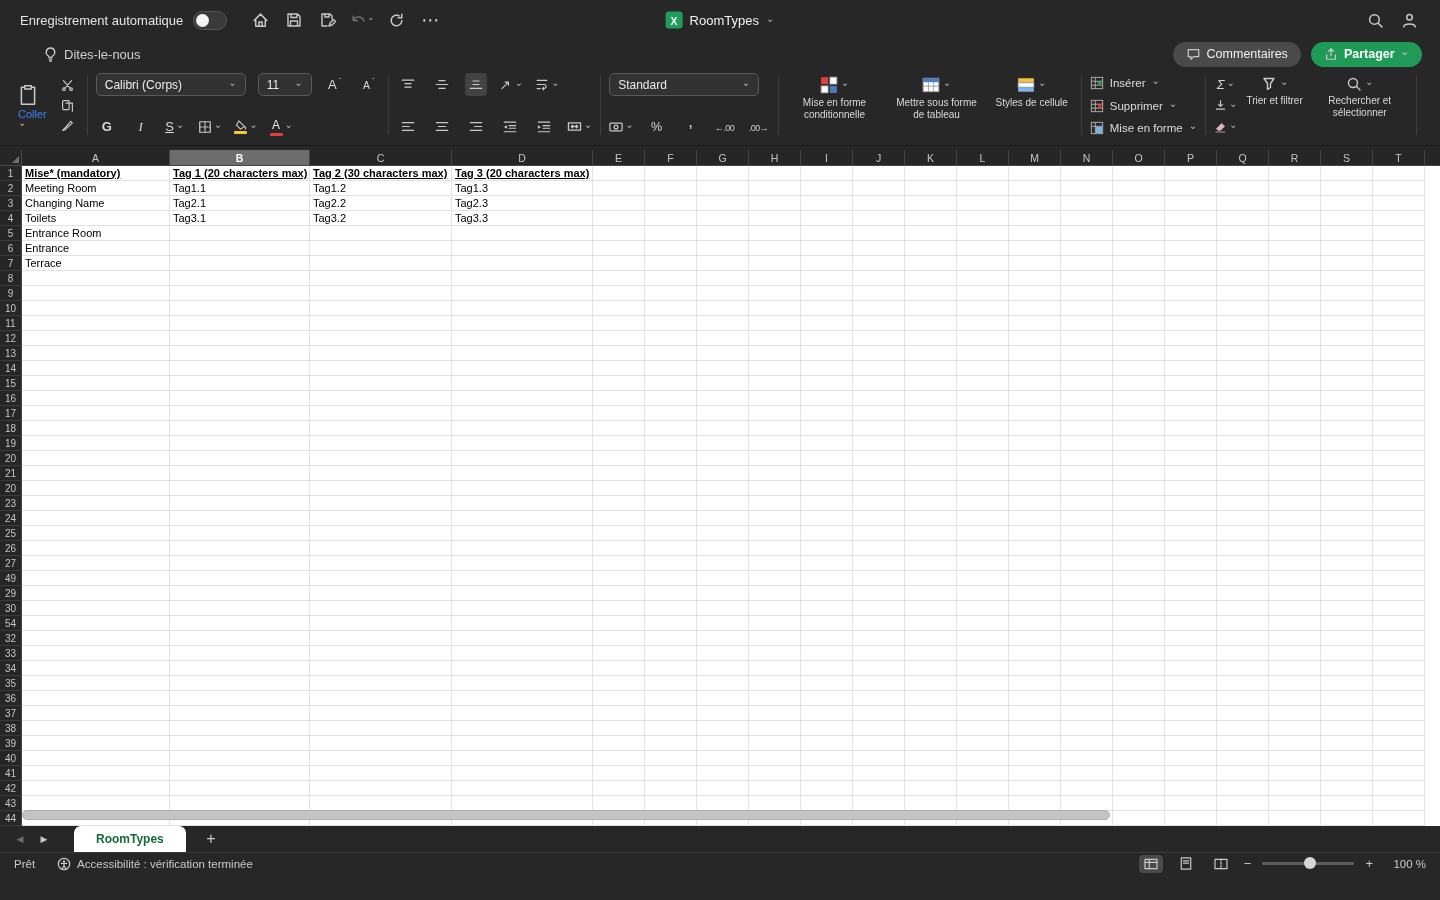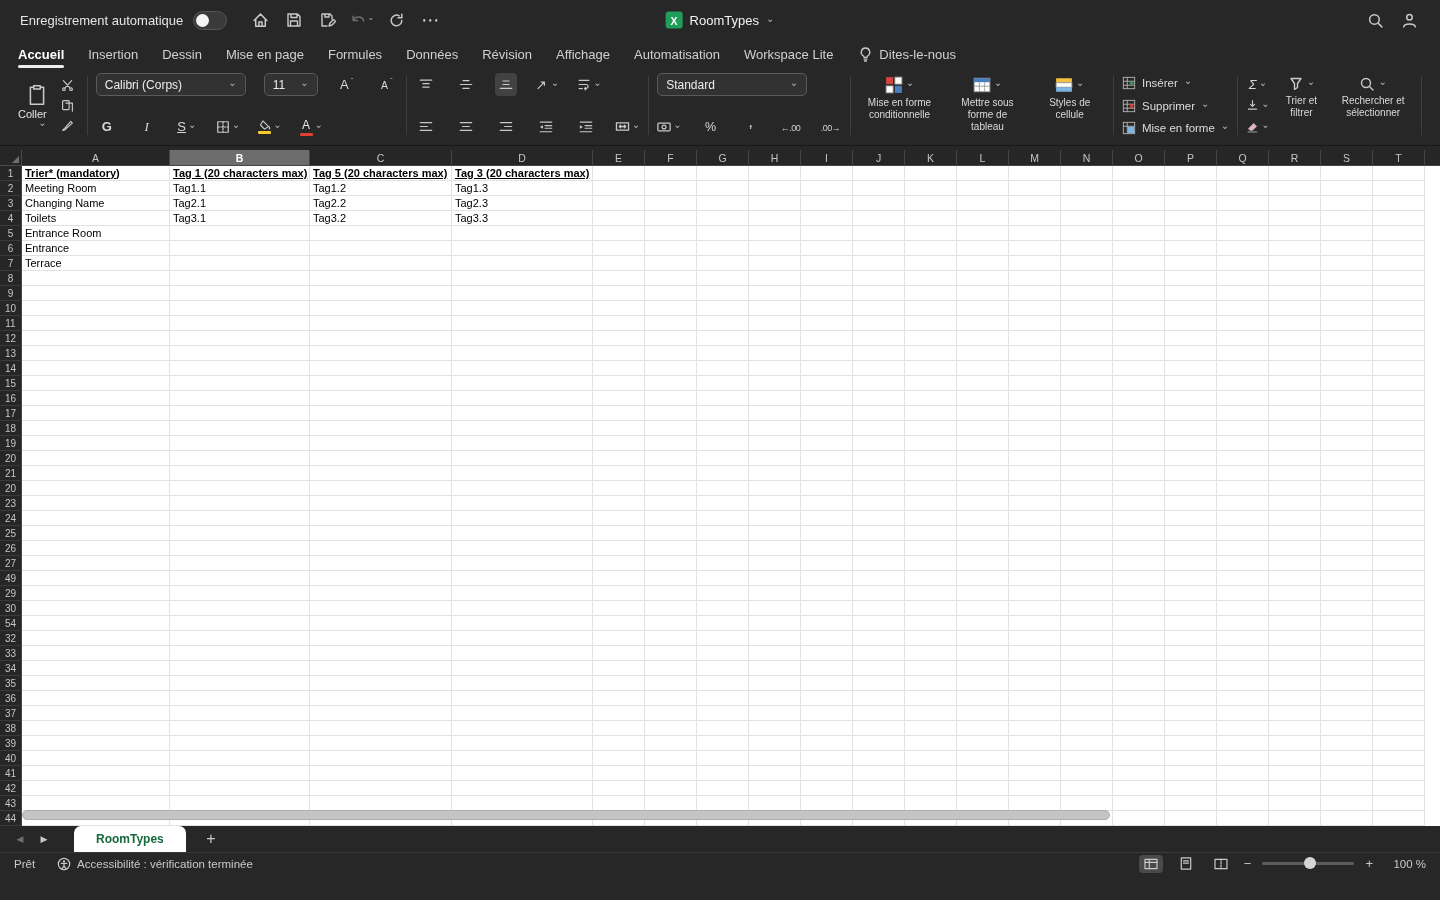--- a/index.html
+++ b/index.html
@@ -33,28 +33,28 @@
   .tab.active::after{content:"";position:absolute;left:0;right:0;bottom:-2px;height:2.5px;border-radius:2px;background:#ededed}
   .tellme{display:flex;align-items:center;gap:7px;margin-left:26px;font-size:13px;color:#d0d0d0}
   .menu-right{margin-left:auto;display:flex;align-items:center;gap:10px}
   .pill{display:flex;align-items:center;gap:6px;height:25px;border-radius:13px;padding:0 13px;font-size:12.5px;border:none}
   .pill.comments{background:#4a4a4a;color:#f0f0f0}
   .pill.share{background:#1f9b57;color:#fff;font-weight:600}
 
   
   .ribbon{height:78px;flex:none;display:flex;align-items:stretch;padding:5px 10px 7px;border-bottom:1px solid #191919;overflow:hidden}
   .grp{display:flex;flex-direction:column;justify-content:space-between}
-  .rrow{display:flex;align-items:center;gap:18px}
+  .rrow{display:flex;align-items:center;gap:12px}
   .rdiv{width:1px;background:#3e3e3e;margin:3px 8px;flex:none}
   .sib{min-width:22px;height:23px;display:inline-flex;align-items:center;justify-content:center;gap:2px;border-radius:4px;color:#d9d9d9;font-size:13px}
   .sib.sel{background:#424242}
   .combo{display:flex;align-items:center;justify-content:space-between;background:#323232;border:1px solid #5a5a5a;border-radius:5px;height:23px;padding:0 8px;color:#ececec;font-size:12px;gap:6px;white-space:nowrap}
   .w150{width:150px}.w54{width:54px}
   .clip-grp{flex-direction:row;gap:2px;align-items:center}
-  .paste{display:flex;flex-direction:column;align-items:flex-end;gap:2px;padding:2px 8px;border-radius:5px;color:#e5e5e5}
+  .paste{display:flex;flex-direction:column;align-items:flex-start;gap:2px;padding:2px 8px;border-radius:5px;color:#3b82f6}
   .blabel{font-size:11px}
   .clip-col{display:flex;flex-direction:column;justify-content:space-between;height:64px;padding:2px 0}
   .bold{font-weight:800}
   .italic{font-style:italic;font-family:"Liberation Serif",serif}
   .under > span:first-child{text-decoration:underline}
   .fsA::after{content:"A";font-size:13px}
   .fsA.sm::after{content:"A";font-size:10.5px}
   .fsup{font-size:8px;color:#bbb;transform:translateY(-4px)}
   .colstack{display:flex;flex-direction:column;align-items:center;gap:1px}
   .cbar{width:13px;height:3px;border-radius:1px}
@@ -184,37 +184,40 @@
       <span class="tbtn">
           <svg class="ic" width="17" height="17" viewBox="0 0 16 16">
             <circle cx="8" cy="5" r="2.6"></circle>
             <path d="M2.5 14c1-3.5 10-3.5 11 0"></path>
           </svg>
         </span>
     </div>
   </header>
 
   <nav class="menu-row">
-    <div class="tabs">
-        <div class="tab active">Accueil</div>
-        <div class="tab">Insertion</div>
-        <div class="tab">Dessin</div>
-        <div class="tab">Mise en page</div>
-        <div class="tab">Formules</div>
-        <div class="tab">Données</div>
-        <div class="tab">Révision</div>
-        <div class="tab">Affichage</div>
-        <div class="tab">Automatisation</div>
-        <div class="tab">Workspace Lite</div>
-      </div>
     <div class="tellme">
       <svg class="ic" width="13" height="15" viewBox="0 0 14 16">
           <path d="M7 1a4.5 4.5 0 0 1 2.5 8.3c-.6.4-.8 1-.8 1.7H5.3c0-.7-.2-1.3-.8-1.7A4.5 4.5 0 0 1 7 1zM5.5 13h3M6 15h2"></path>
         </svg>
       <span>Dites-le-nous</span>
+    </div>
+    <div class="menu-right">
+      <button class="pill comments">
+        <svg class="ic" width="15" height="14" viewBox="0 0 16 16">
+            <path d="M2 3h12v8H8l-3 3v-3H2z"></path>
+          </svg>
+        <span>Commentaires</span>
+      </button>
+      <button class="pill share">
+        <svg class="ic" width="14" height="14" viewBox="0 0 16 16">
+            <path d="M8 10V2M8 2 5 5M8 2l3 3M3 9v5h10V9"></path>
+          </svg>
+        <span>Partager</span>
+        <span class="chev"></span>
+      </button>
     </div>
   </nav>
 
   <section class="ribbon">
 
     <div class="grp clip-grp">
       <div class="paste">
         <svg class="ic" width="20" height="22" viewBox="0 0 18 20">
             <path d="M6 1.5h6v3H6zM6 3H3v15.5h12V3h-3"></path>
           </svg>
@@ -539,23 +542,23 @@
         <div class="col-h" style="width: 52px;">P</div>
         <div class="col-h" style="width: 52px;">Q</div>
         <div class="col-h" style="width: 52px;">R</div>
         <div class="col-h" style="width: 52px;">S</div>
         <div class="col-h" style="width: 52px;">T</div>
         <div class="col-fill"></div>
       </div>
     <div class="grid-body">
         <div class="grid-row">
           <div class="row-h">1</div>
-          <div class="cell hdr" style="width: 148px;">Trier* (mandatory)</div>
+          <div class="cell hdr" style="width: 148px;">Mise* (mandatory)</div>
           <div class="cell hdr" style="width: 140px;">Tag 1 (20 characters max)</div>
-          <div class="cell hdr" style="width: 142px;">Tag 5 (20 characters max)</div>
+          <div class="cell hdr" style="width: 142px;">Tag 2 (30 characters max)</div>
           <div class="cell hdr" style="width: 141px;">Tag 3 (20 characters max)</div>
           <div class="cell" style="width: 52px;"></div>
           <div class="cell" style="width: 52px;"></div>
           <div class="cell" style="width: 52px;"></div>
           <div class="cell" style="width: 52px;"></div>
           <div class="cell" style="width: 52px;"></div>
           <div class="cell" style="width: 52px;"></div>
           <div class="cell" style="width: 52px;"></div>
           <div class="cell" style="width: 52px;"></div>
           <div class="cell" style="width: 52px;"></div>

